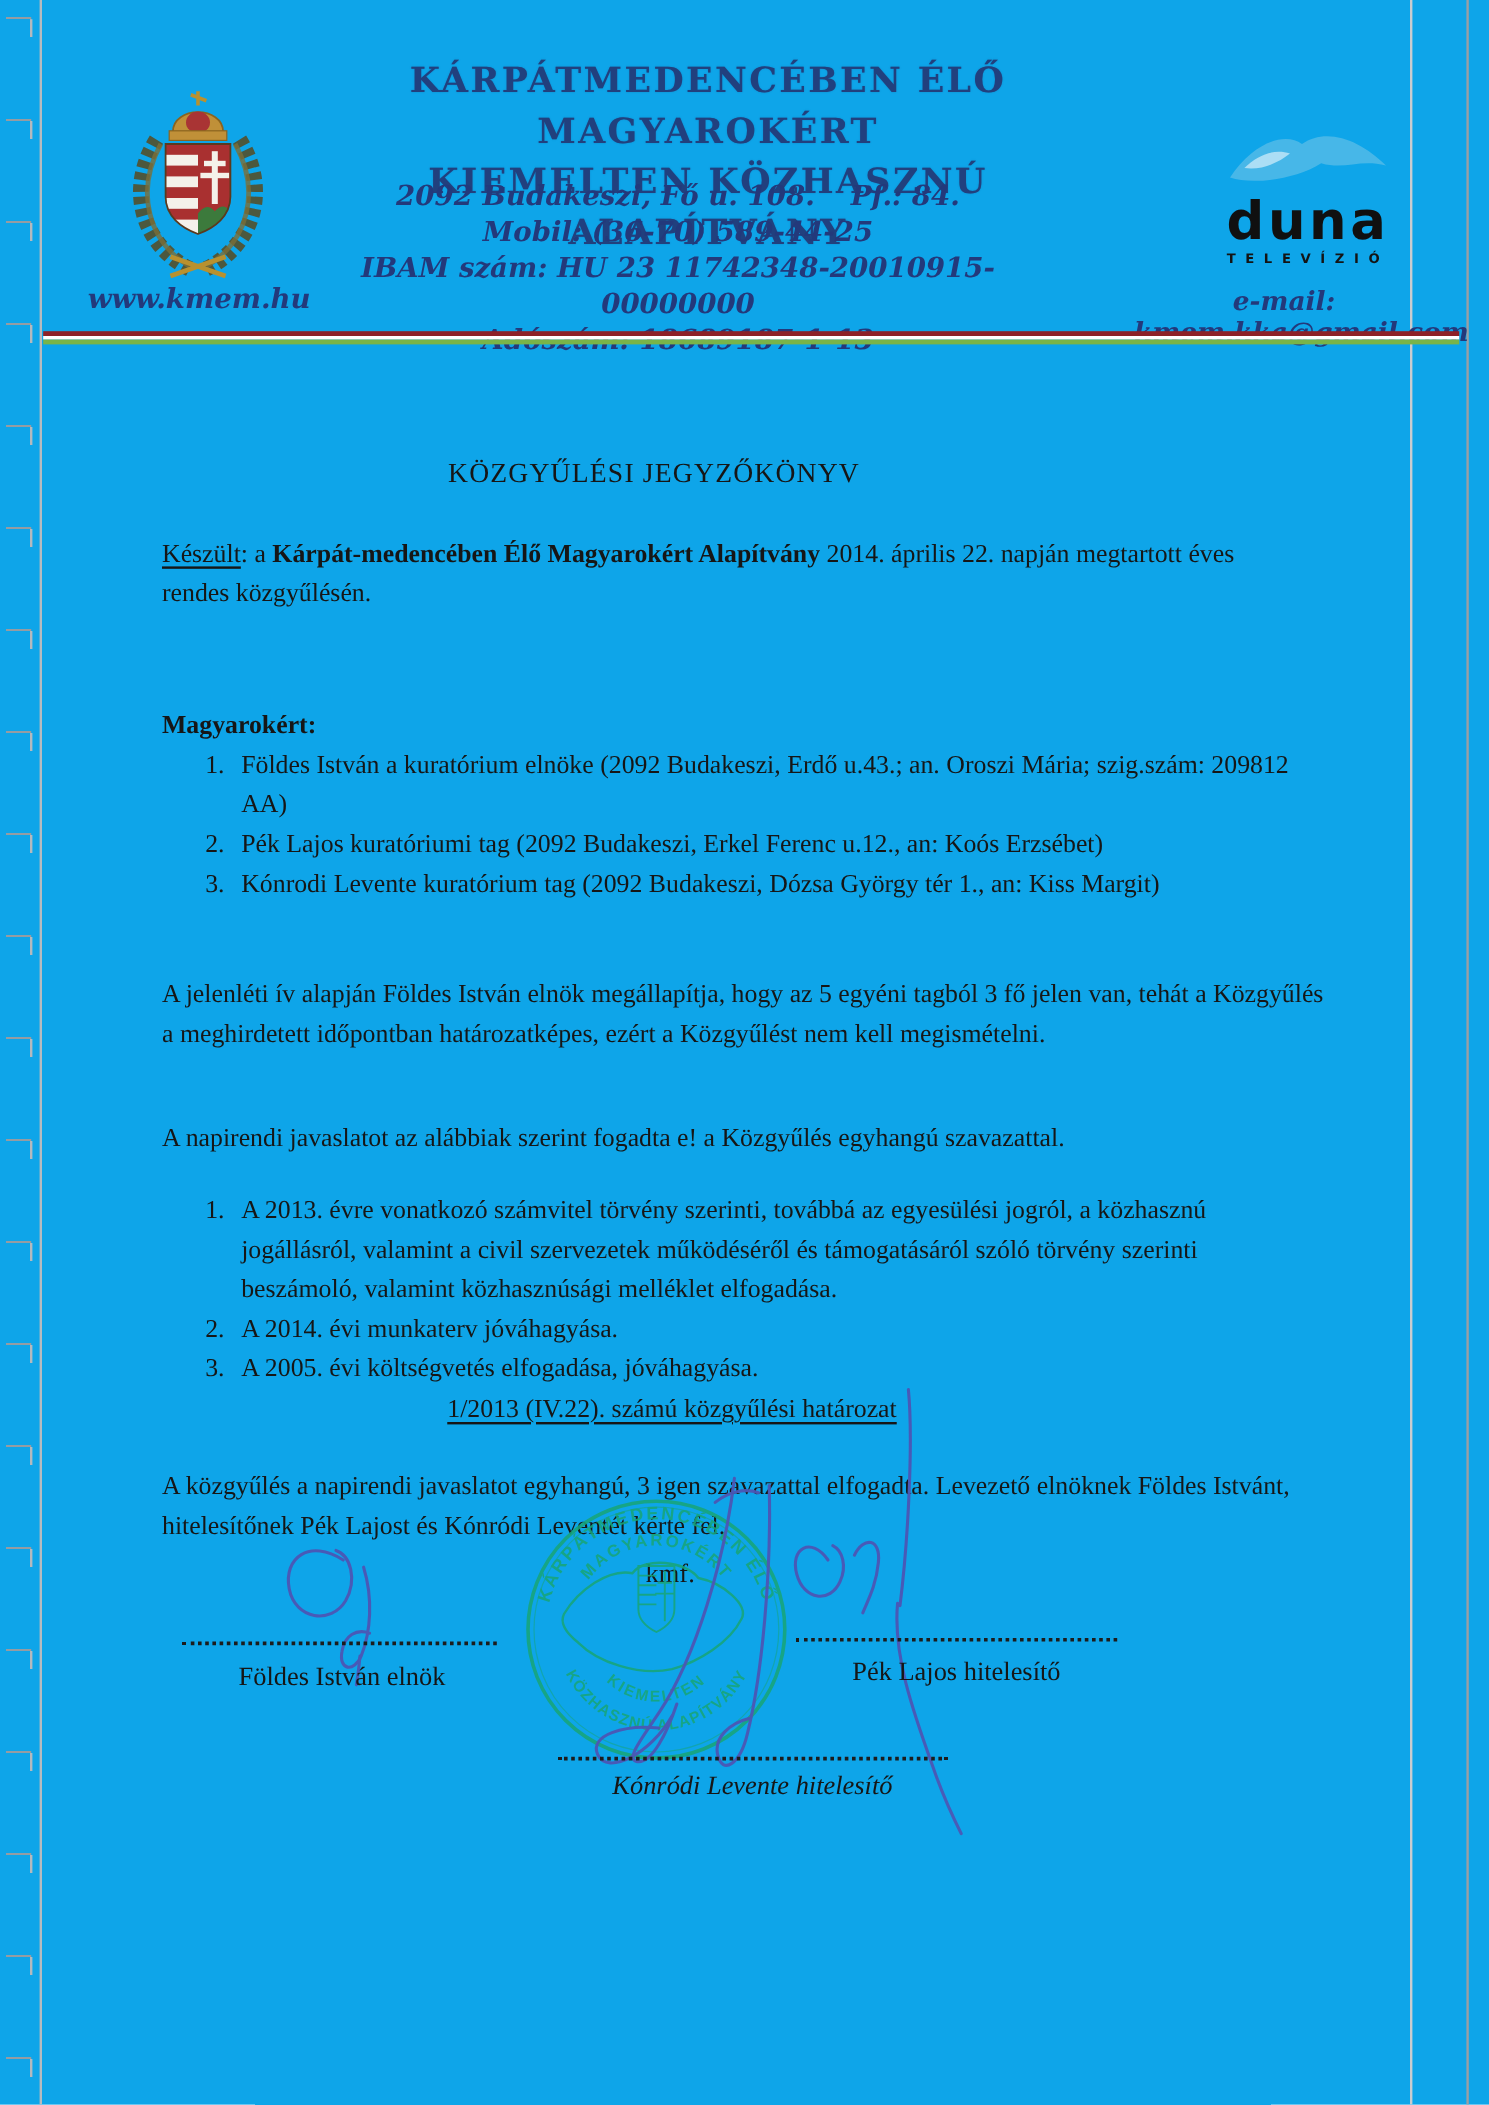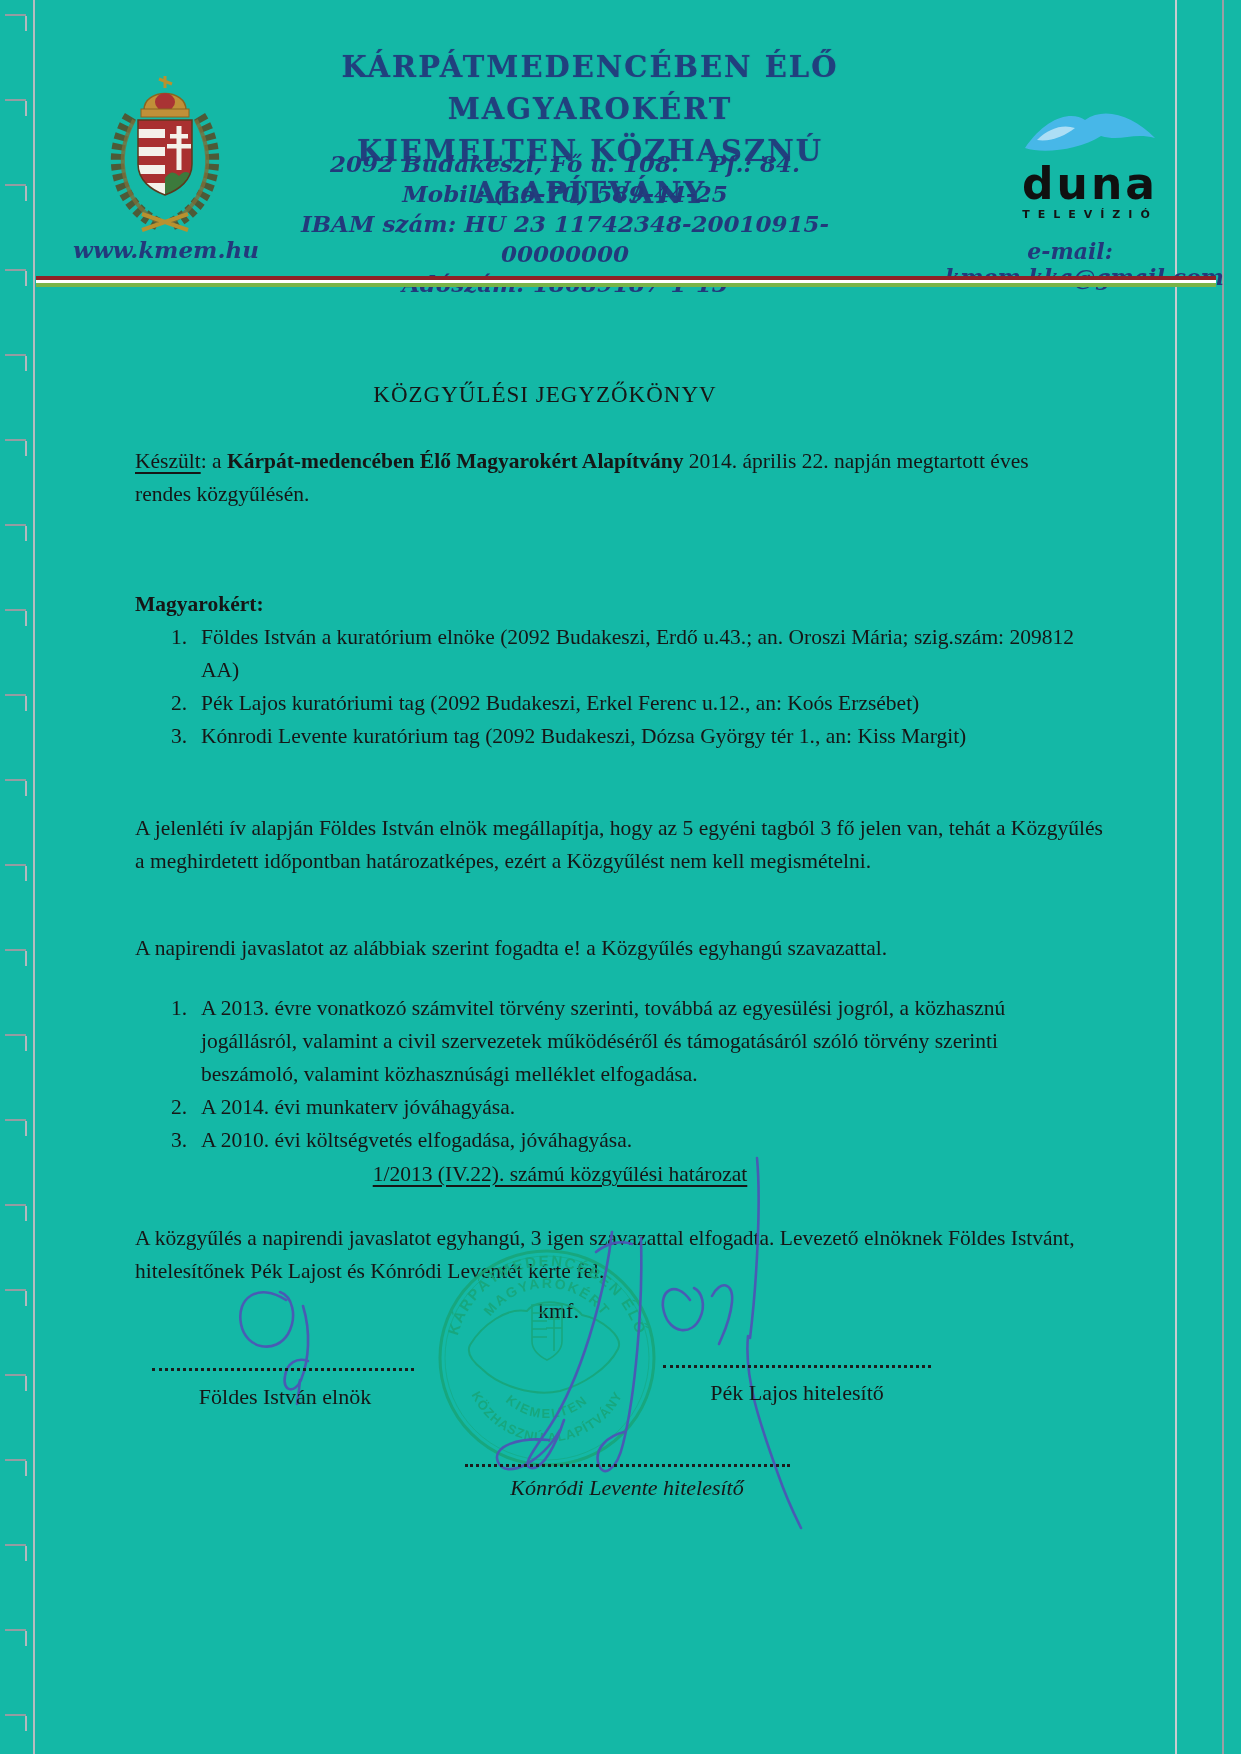--- a/index.html
+++ b/index.html
@@ -1,16 +1,16 @@
 <!DOCTYPE html>
 <html lang="hu"><head>
 <meta charset="utf-8">
 <style>
   html,body{margin:0;padding:0;background:#ffffff;}
-  .page{position:relative;width:1241px;height:1754px;background:#14b8a6;overflow:hidden;
+  .page{position:relative;width:1241px;height:1754px;background:#0ea5e9;overflow:hidden;
         font-family:"Liberation Serif",serif;color:#161616;}
 
   
   .vline{position:absolute;top:0;height:1754px;}
   .vline.left{left:33px;width:2px;background:#b7bbbf;}
   .vline.right1{left:1175px;width:2px;background:#c9cccf;}
   .vline.right2{left:1222px;width:2px;background:#9b9fa4;}
   .left-marks{position:absolute;left:5px;top:14px;width:21px;height:1730px;
       background:repeating-linear-gradient(to bottom,#969ca2 0 2px,transparent 2px 85px);}
   .left-ticks{position:absolute;left:25px;top:16px;width:2px;height:1730px;
@@ -177,21 +177,21 @@
     <div class="li">
       <span class="num">1.</span>
       <span class="txt">A 2013. évre vonatkozó számvitel törvény szerinti, továbbá az egyesülési jogról, a közhasznú jogállásról, valamint a civil szervezetek működéséről és támogatásáról szóló törvény szerinti beszámoló, valamint közhasznúsági melléklet elfogadása.</span>
     </div>
     <div class="li">
       <span class="num">2.</span>
       <span class="txt">A 2014. évi munkaterv jóváhagyása.</span>
     </div>
     <div class="li">
       <span class="num">3.</span>
-      <span class="txt">A 2010. évi költségvetés elfogadása, jóváhagyása.</span>
+      <span class="txt">A 2005. évi költségvetés elfogadása, jóváhagyása.</span>
     </div>
   </div>
 
   <div class="res-title">
     <span class="u">1/2013 (IV.22). számú közgyűlési határozat</span>
   </div>
 
   <div class="p doc" style="top:1222px;width:972px;">A közgyűlés a napirendi javaslatot egyhangú, 3 igen szavazattal elfogadta. Levezető elnöknek Földes Istvánt, hitelesítőnek Pék Lajost és Kónródi Leventét kérte fel.</div>
 
   <div class="kmf">kmf.</div>

